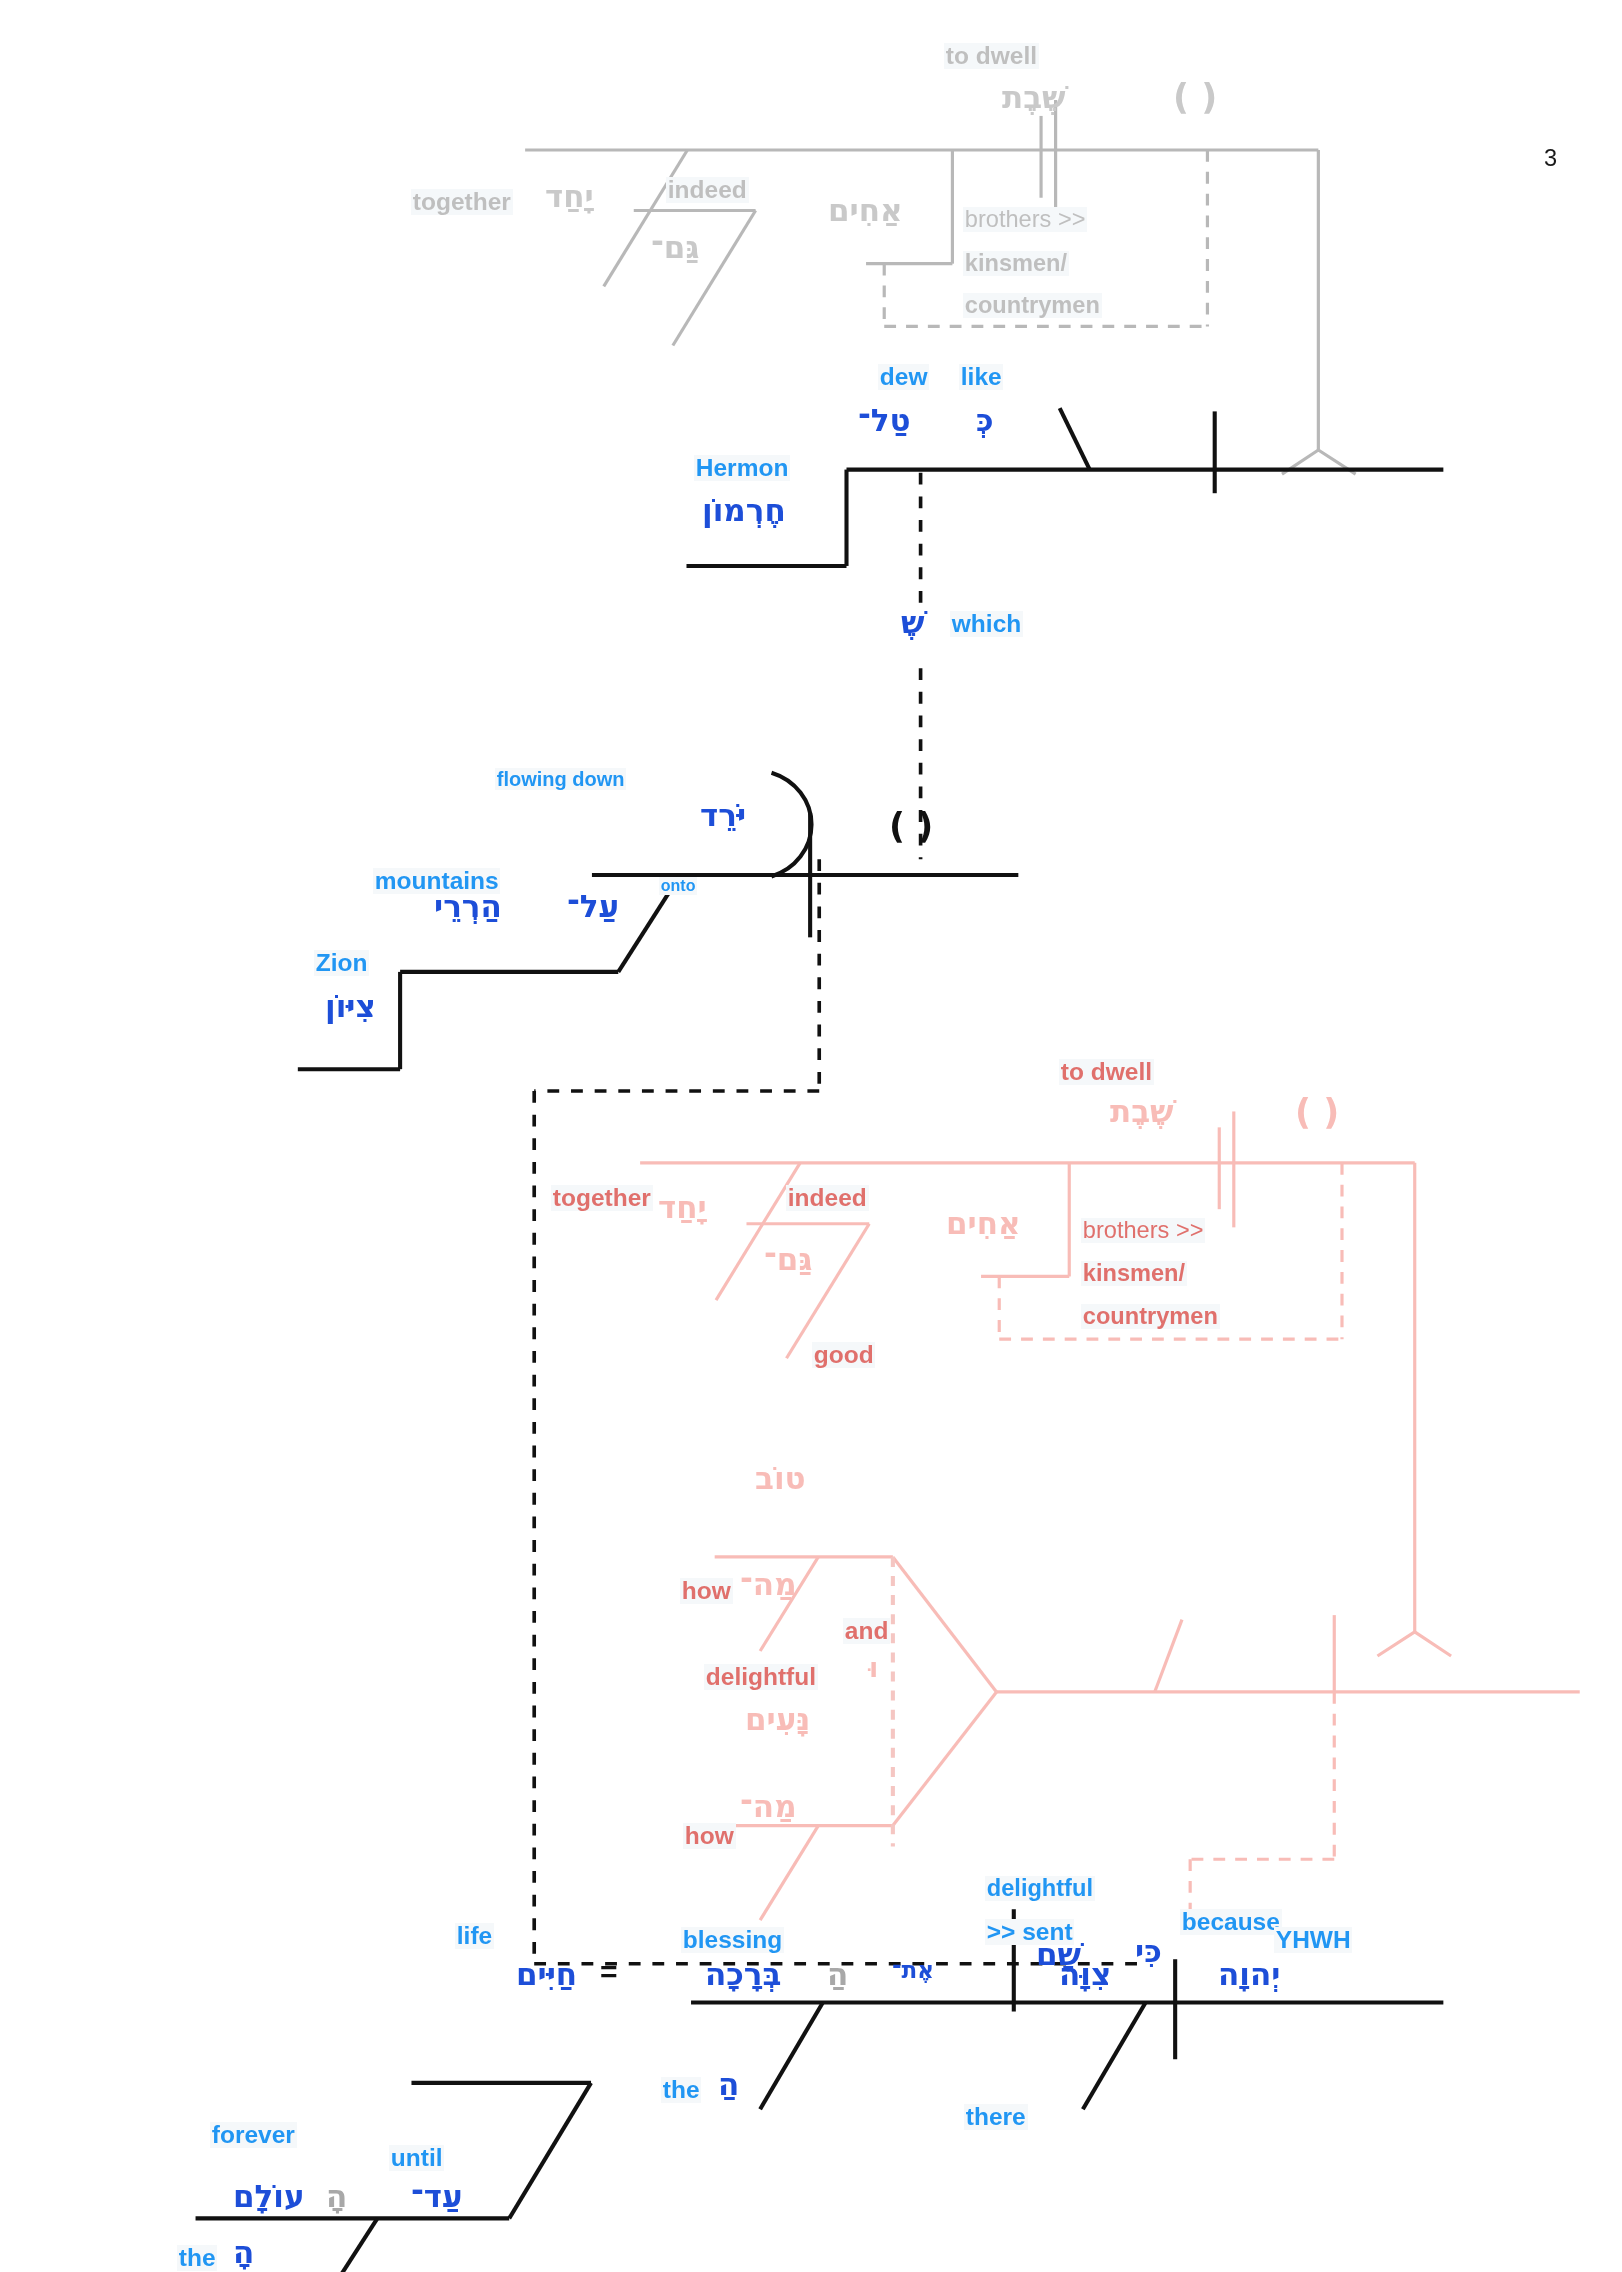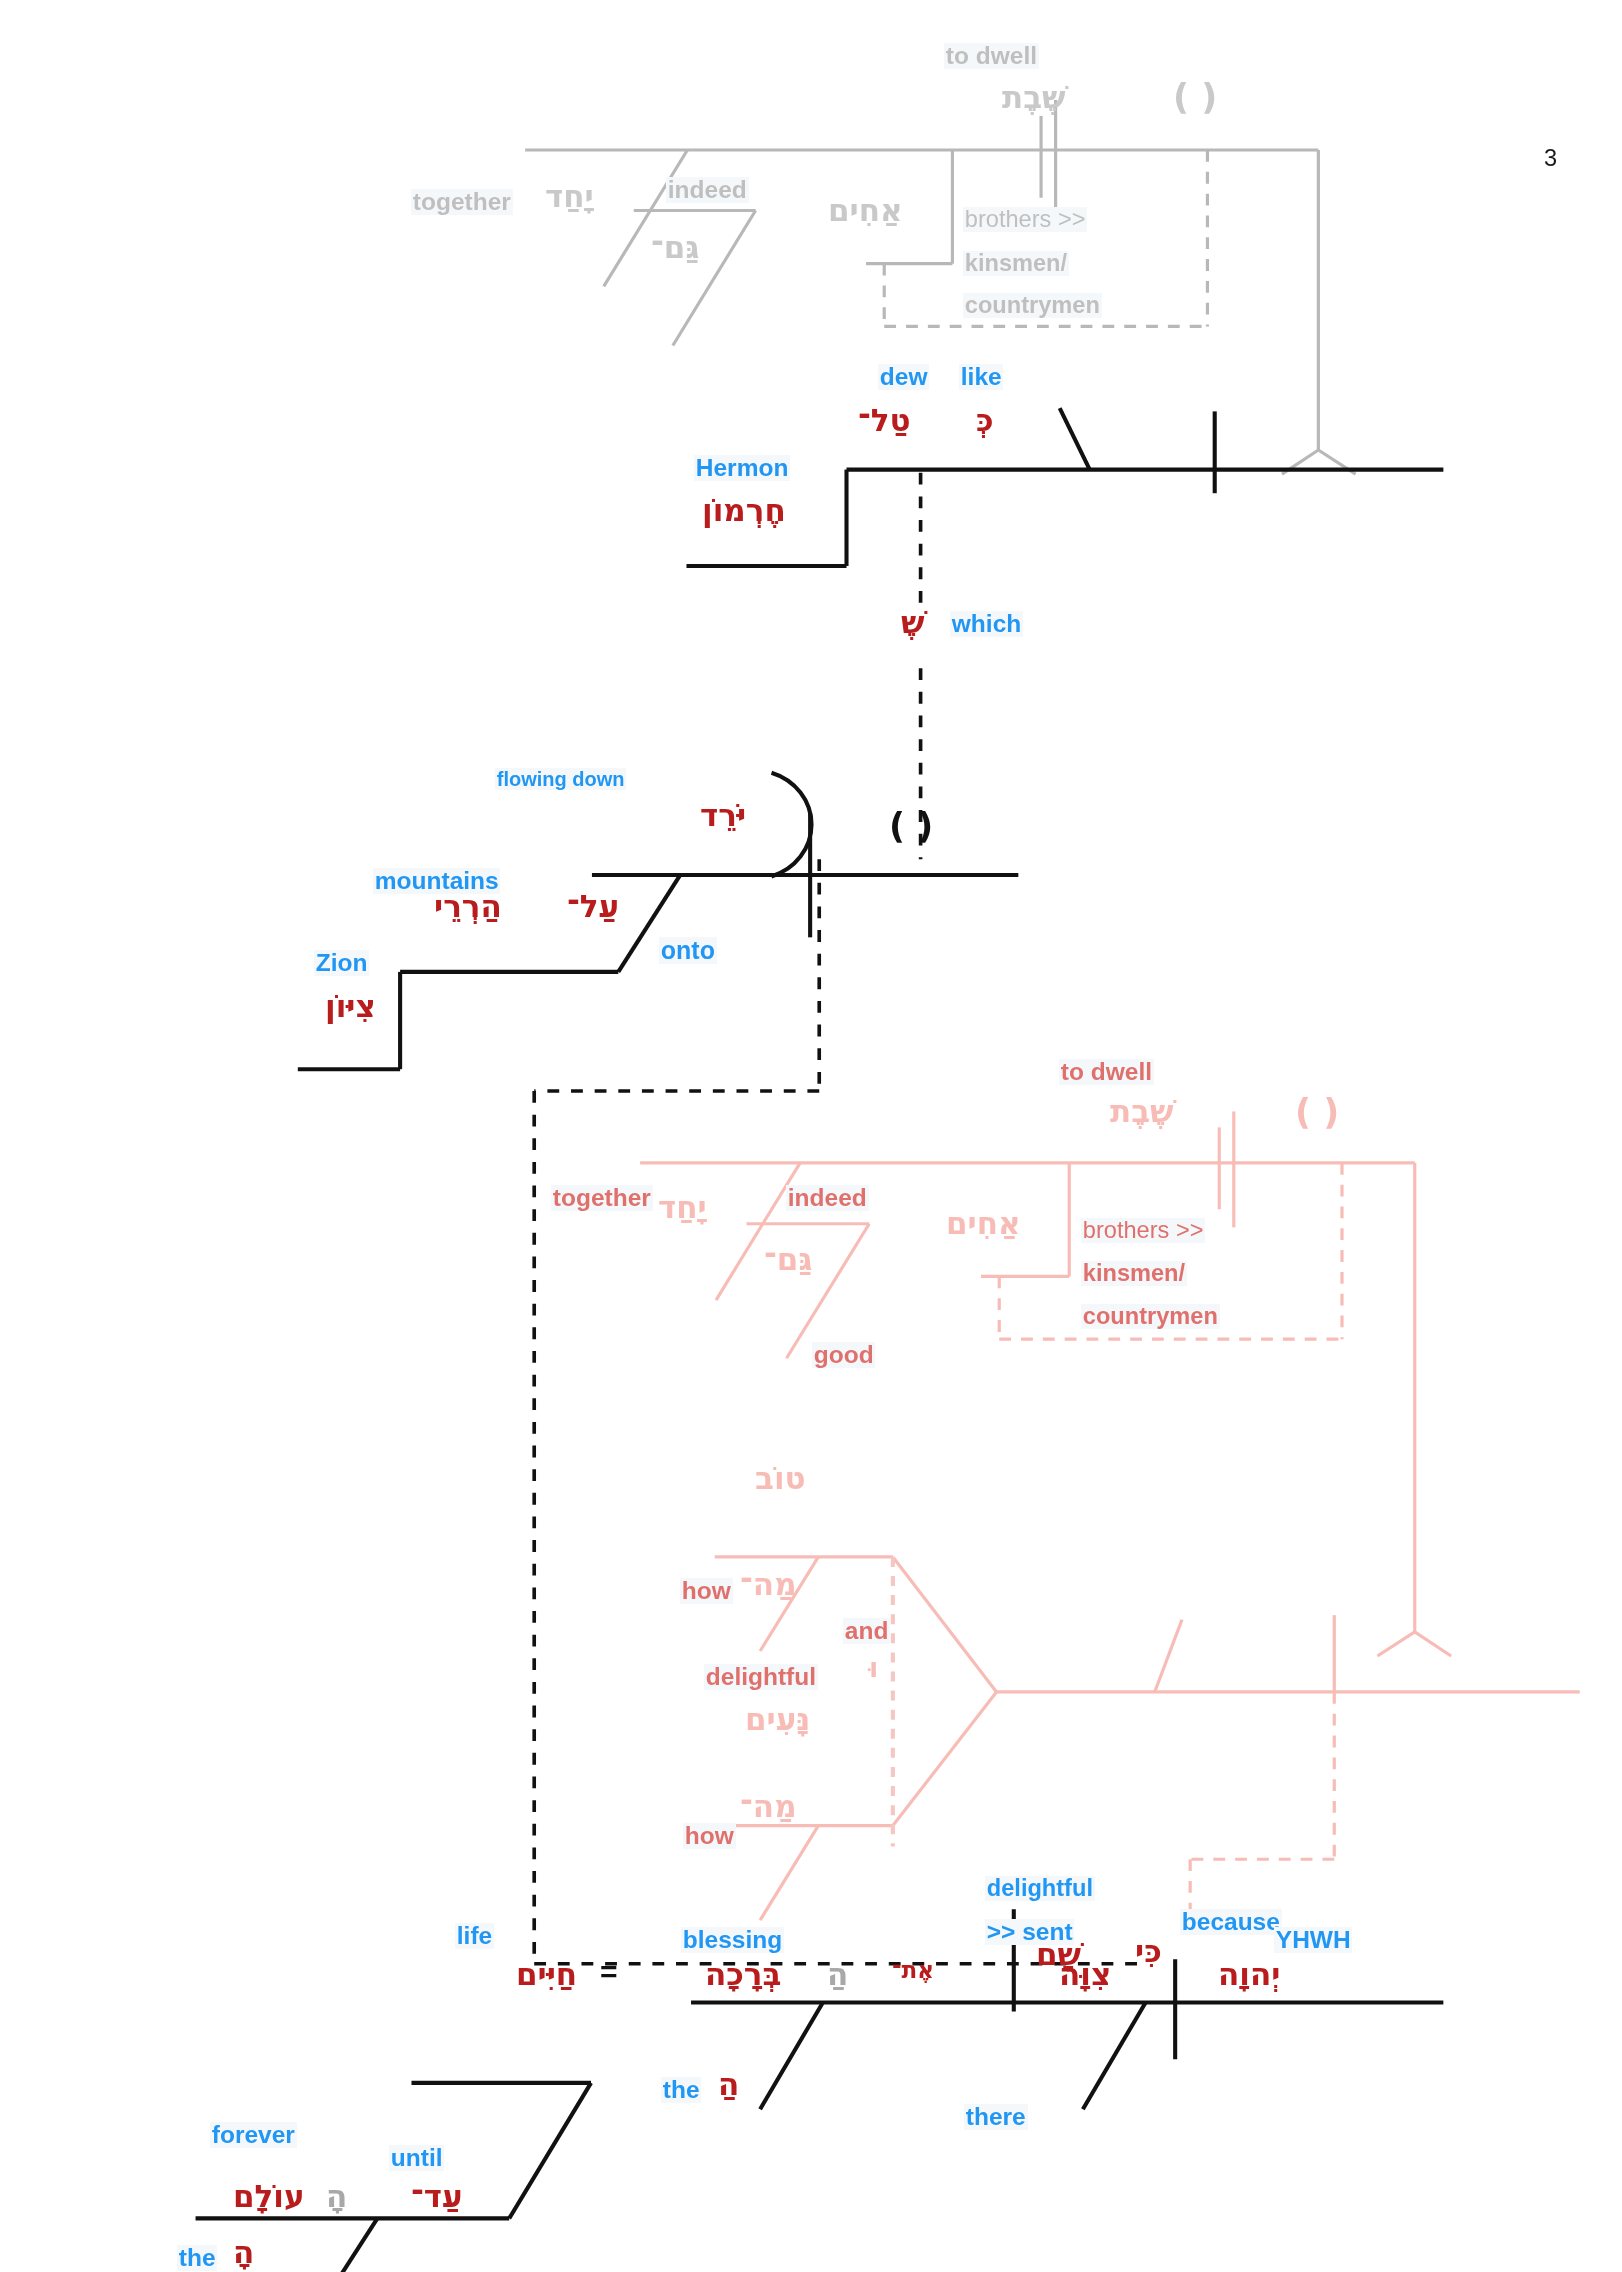--- a/index.html
+++ b/index.html
@@ -9,21 +9,21 @@
   svg.lines{position:absolute;left:0;top:0;width:1623px;height:2437px;pointer-events:none;}
   .lbl{position:absolute;white-space:nowrap;line-height:1;}
   .gloss{font-weight:bold;background:#f5f8fa;padding:0.9px 1.8px;}
   .heb{direction:rtl;unicode-bidi:bidi-override;font-family:"DejaVu Sans","Liberation Serif",serif;
        font-weight:bold;}
   
   .c-grey .gloss{color:#bfbfbf;}
   .c-grey .heb{color:#c9c9c9;}
   .c-grey .gloss.reg{font-weight:normal;}
   .c-blue .gloss{color:#2196f3;}
-  .c-blue .heb{color:#b91c1c;}
+  .c-blue .heb{color:#1d4ed8;}
   .c-pink .gloss{color:#e0706c;}
   .c-pink .heb{color:#f8bcb7;}
   .c-pink .gloss.reg{font-weight:normal;}
   .heb-grey{color:#a8a8a8 !important;}
   .pagenum{position:absolute;color:#1a1a1a;font-family:"Liberation Sans",sans-serif;}
 </style>
 </head>
 <body>
 
 <div id="stage">
@@ -194,21 +194,21 @@
 
   <div class="c-blue">
     <div class="lbl heb" style="left:901px;top:607px;font-size:31px;">שֶׁ</div>
     <div class="lbl gloss" style="left:950px;top:611px;font-size:24.5px;">which</div>
 
     <div class="lbl heb" style="left:889px;top:809px;font-size:35px;color:#111;">( )</div>
 
     <div class="lbl gloss" style="left:495px;top:768px;font-size:20px;">flowing down</div>
     <div class="lbl heb" style="left:700px;top:800px;font-size:31px;">יֹּרֵד</div>
 
-    <div class="lbl gloss" style="left:659px;top:937px;font-size:25px;">onto</div>
+    <div class="lbl gloss" style="left:659px;top:877px;font-size:16px;">onto</div>
     <div class="lbl heb" style="left:567px;top:891px;font-size:31px;">עַל־</div>
 
     <div class="lbl gloss" style="left:373px;top:868px;font-size:24.5px;">mountains</div>
     <div class="lbl heb" style="left:434px;top:891px;font-size:31px;">הַרְרֵי</div>
 
     <div class="lbl gloss" style="left:314px;top:950px;font-size:24.5px;">Zion</div>
     <div class="lbl heb" style="left:325px;top:991px;font-size:31px;">צִיּוֹן</div>
   </div>
 
   <div class="c-pink">

